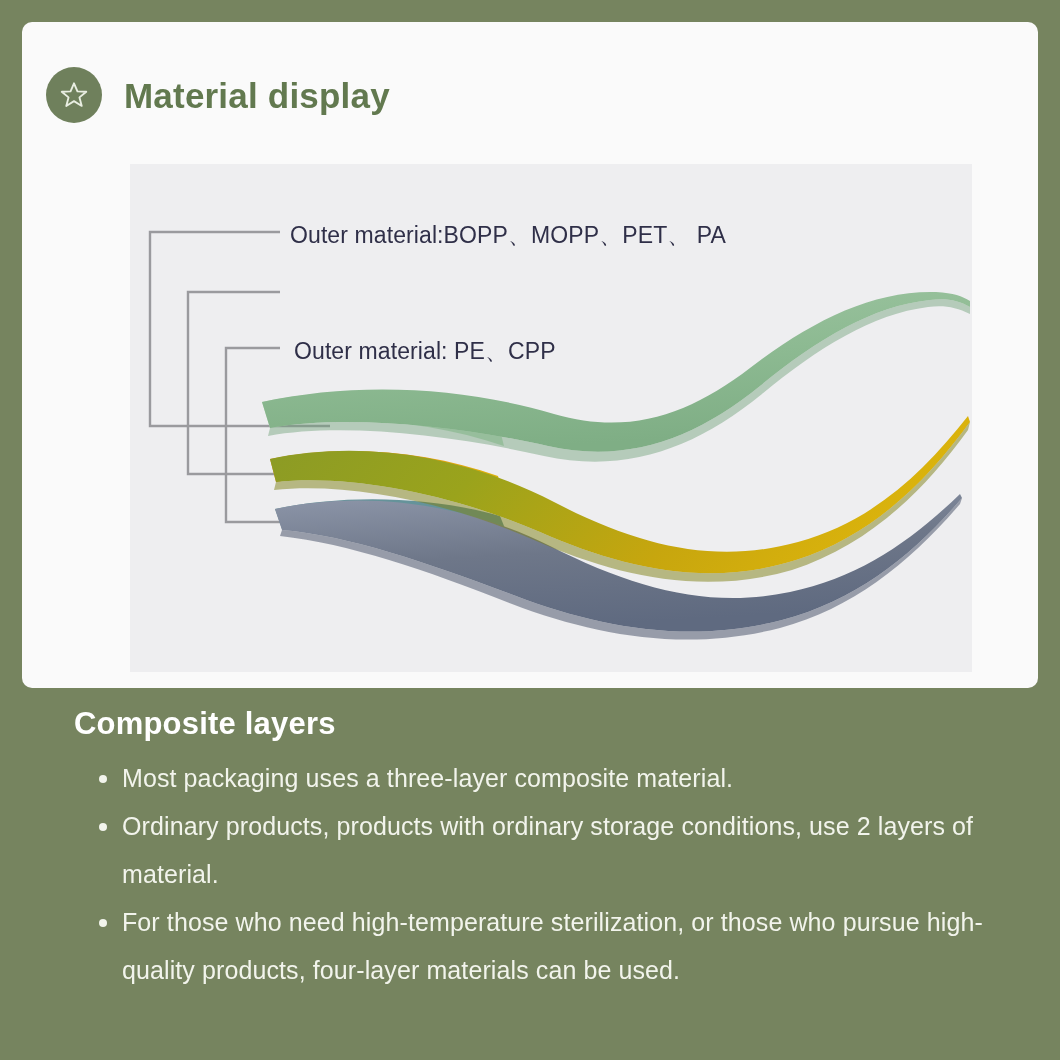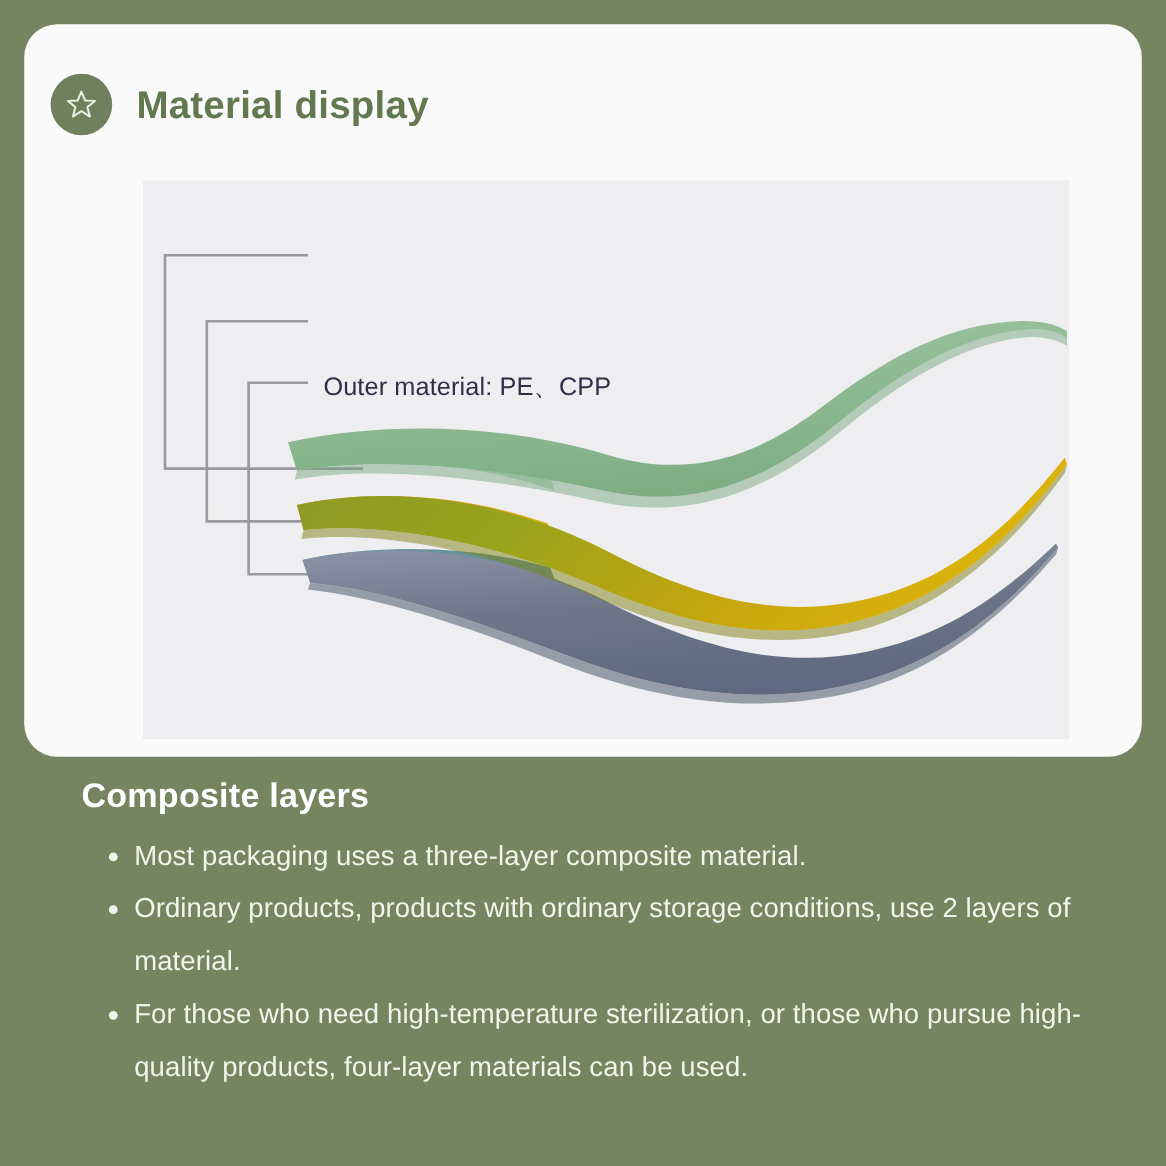--- a/index.html
+++ b/index.html
@@ -16,21 +16,21 @@
   }
 
   
   #material-card {
     position: absolute;
     left: 22px;
     top: 22px;
     width: 1016px;
     height: 666px;
     background: #fafafa;
-    border-radius: 30px;
+    border-radius: 10px;
     box-sizing: border-box;
   }
 
   #card-header {
     position: absolute;
     left: 24px;
     top: 45px;
     display: flex;
     align-items: center;
     gap: 22px;
@@ -248,20 +248,21 @@
                  C 686,176 742,142 800,136
                  C 816,134 828,136 840,143
                  L 840,150
                  C 826,143 814,141 798,143
                  C 742,150 688,184 632,230
                  C 566,284 496,310 414,292
                  C 326,272 214,258 138,272 Z" fill="#6f9f77" opacity="0.45"></path>
       </g>
     </svg>
 
+    <div class="layer-label" id="label-outer">Outer material:BOPP、MOPP、PET、 PA</div>
     <div class="layer-label" id="label-inner">Outer material: PE、CPP</div>
   </div>
 </div>
 
 <div id="composite-section">
   <h2 id="composite-heading">Composite layers</h2>
   <ul id="composite-list">
     <li>Most packaging uses a three-layer composite material.</li>
     <li>Ordinary products, products with ordinary storage conditions, use 2 layers of material.</li>
     <li>For those who need high-temperature sterilization, or those who pursue high-quality products, four-layer materials can be used.</li>

